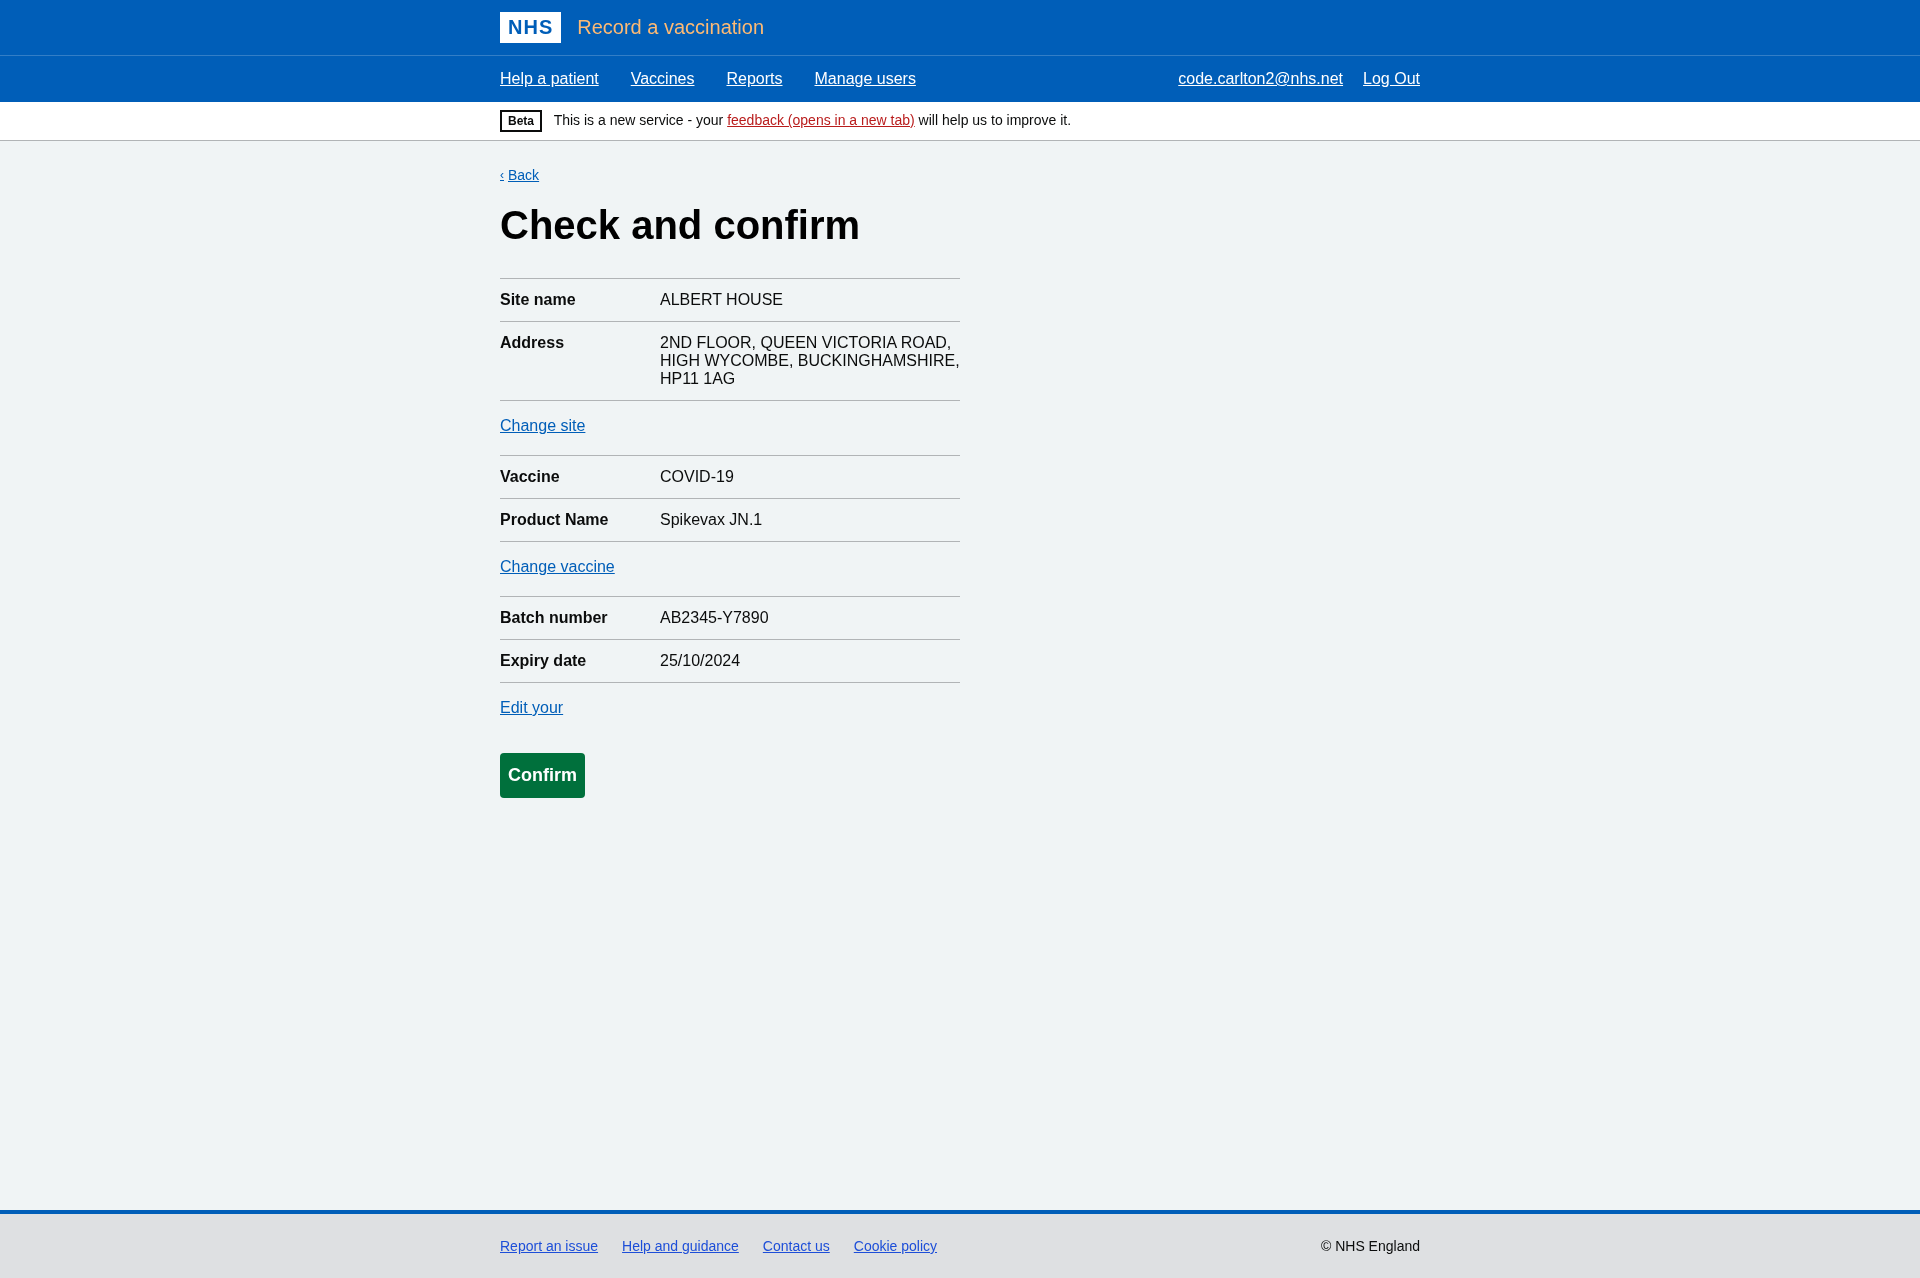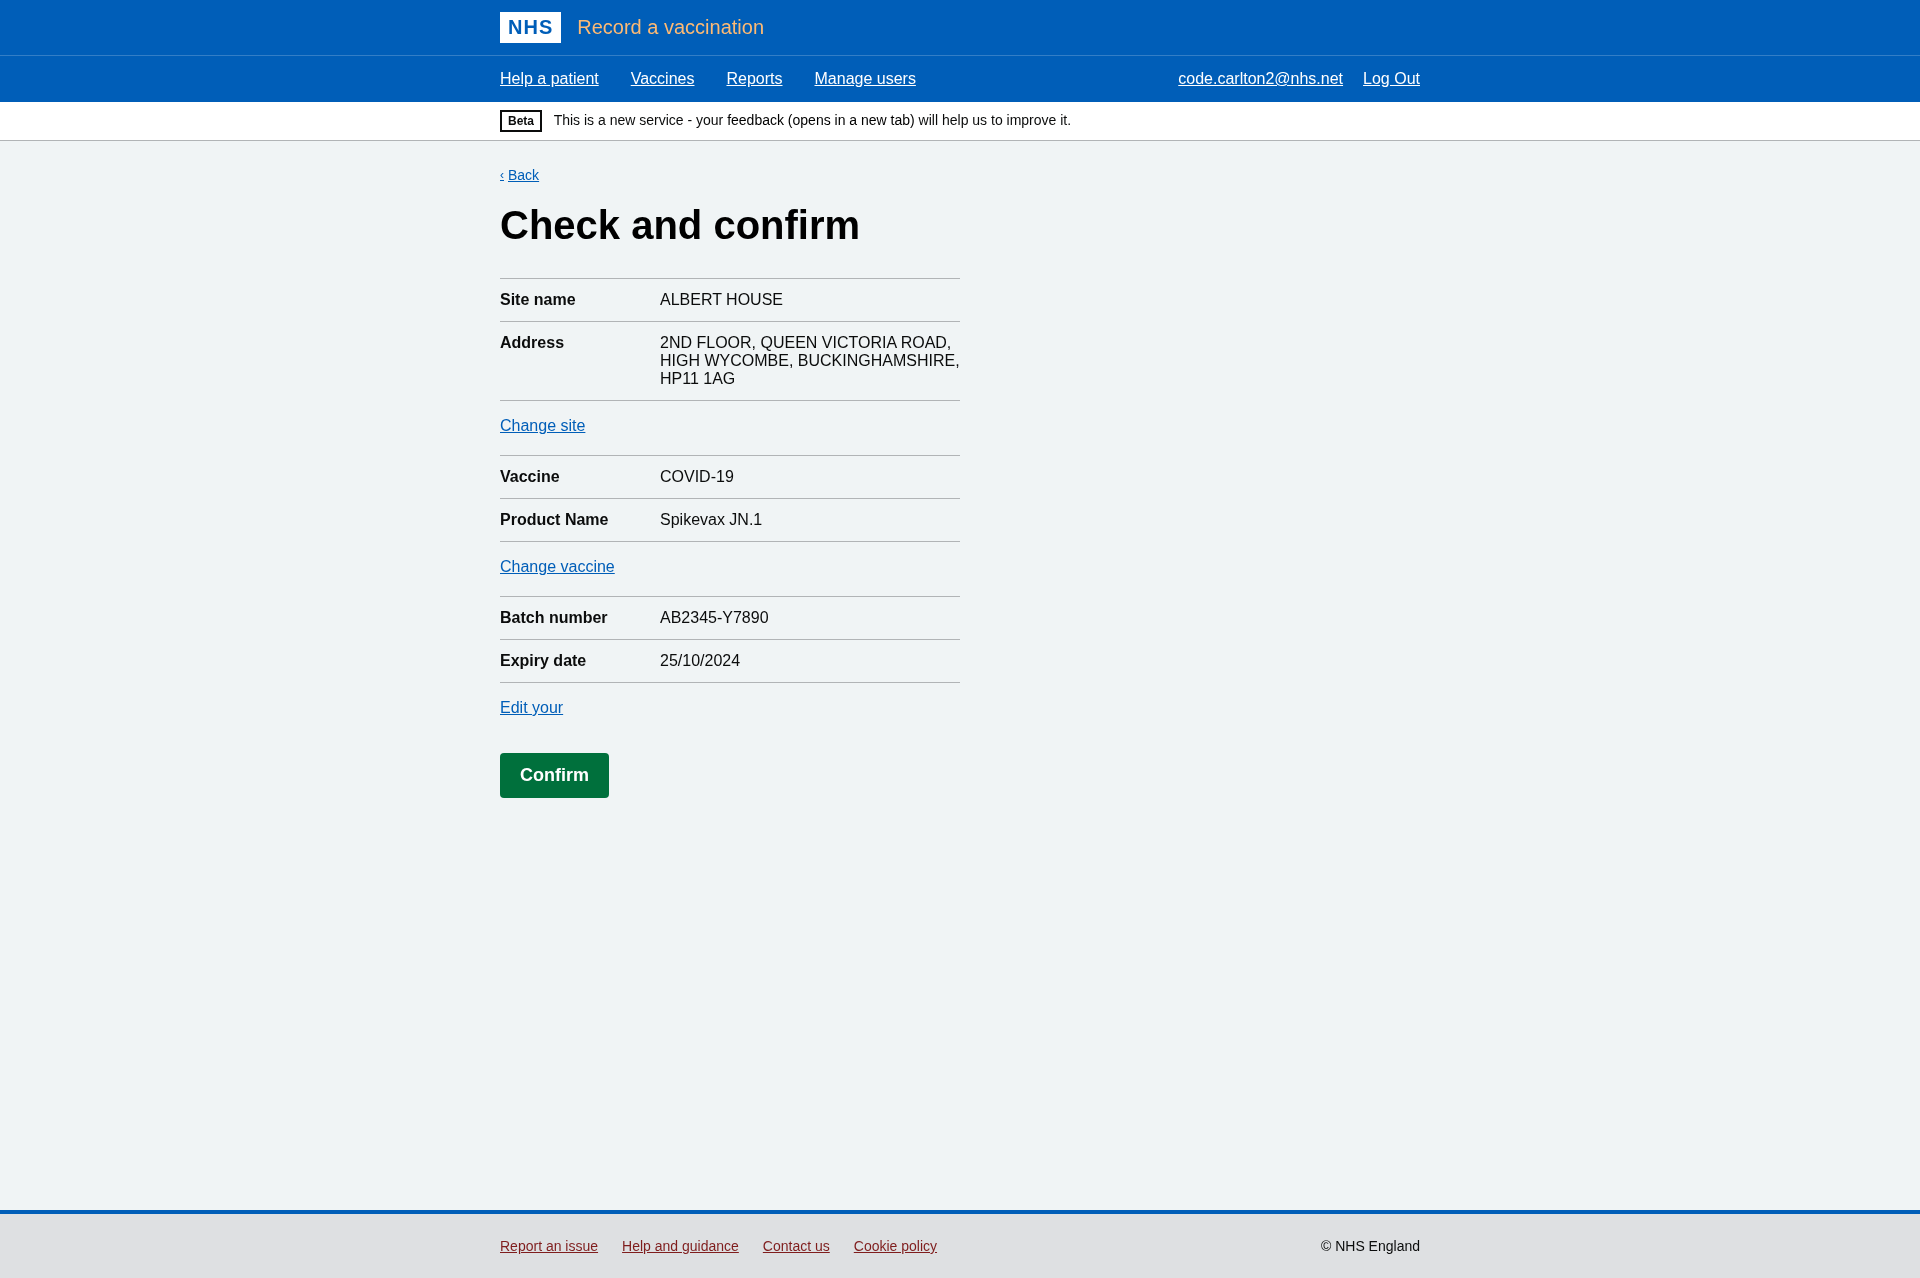--- a/index.html
+++ b/index.html
@@ -89,21 +89,22 @@
       display: inline-block;
       background: #fff;
       border: 2px solid #0b0c0c;
       font-size: 12px;
       font-weight: bold;
       padding: 2px 6px;
       margin-right: 8px;
       vertical-align: middle;
     }
     .beta-link {
-      color: #000000;
+      color: #b91c1c;
+      text-decoration: underline;
       cursor: pointer;
     }
 
     
     .main {
       flex: 1;
       padding: 24px 0 60px;
     }
     .main-inner {
       max-width: 960px;
@@ -171,21 +172,21 @@
       font-size: 16px;
       cursor: pointer;
       margin: 16px 0 20px;
     }
 
     
     .confirm-btn {
       background: #00703c;
       color: #fff;
       border: none;
-      padding: 12px 20px;
+      padding: 12px 8px;
       font-size: 18px;
       font-weight: bold;
       cursor: pointer;
       border-radius: 4px;
       margin-top: 16px;
     }
 
     
     .footer {
       background: #dee0e2;
@@ -198,21 +199,21 @@
       padding: 0 20px;
       display: flex;
       justify-content: space-between;
       align-items: center;
     }
     .footer-links {
       display: flex;
       gap: 24px;
     }
     .footer-link {
-      color: #7f1d1d;
+      color: #1d4ed8;
       text-decoration: underline;
       font-size: 14px;
       cursor: pointer;
     }
     .footer-copy {
       font-size: 14px;
       color: #0b0c0c;
     }
   </style>
 </head>

